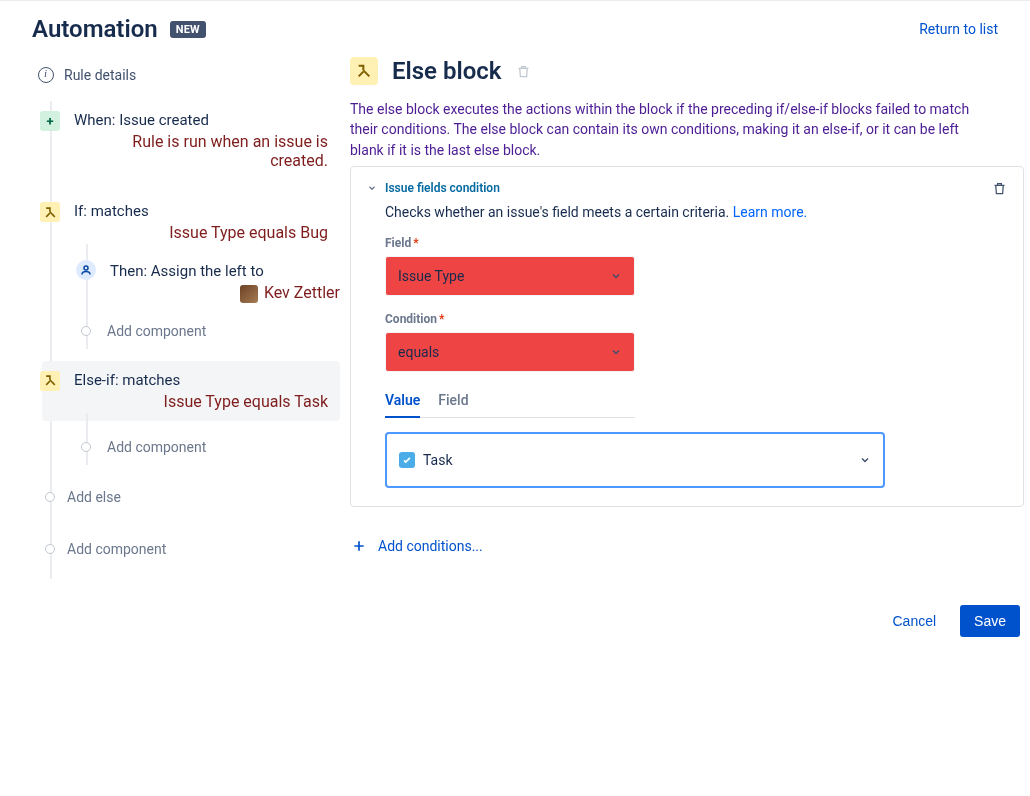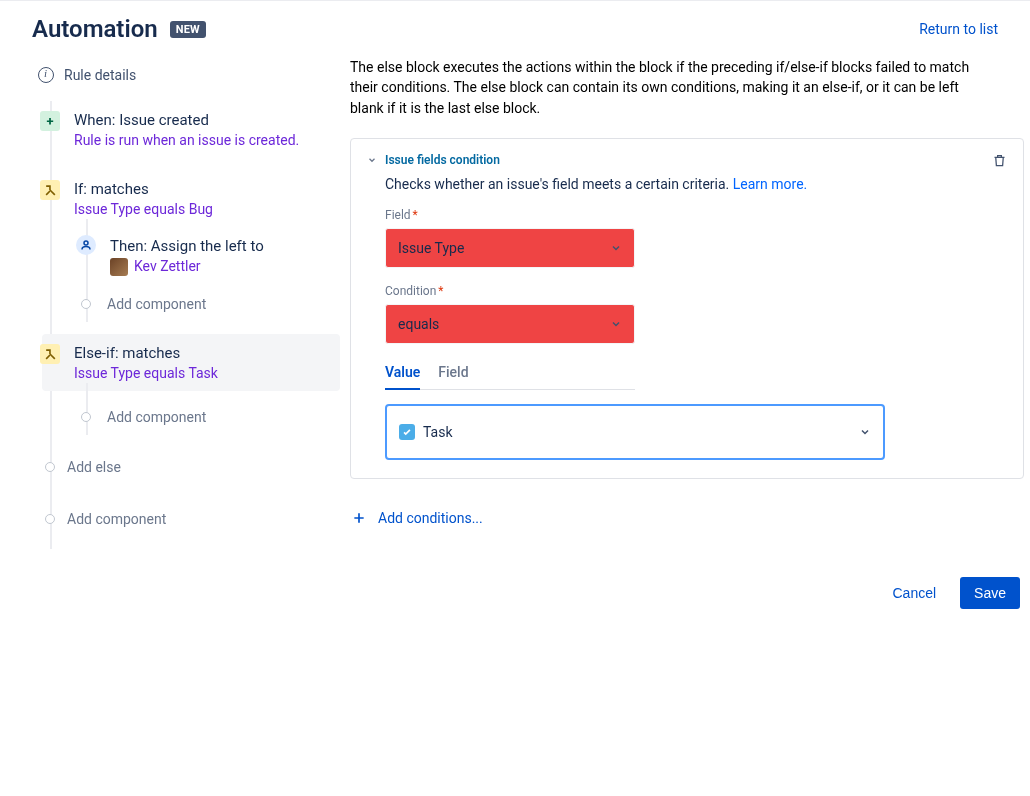--- a/index.html
+++ b/index.html
@@ -36,21 +36,21 @@
   .node-icon {
     position: absolute; left: -2px; top: 10px;
     width: 20px; height: 20px; border-radius: 3px;
     display: flex; align-items: center; justify-content: center;
     font-size: 13px; font-weight: 700;
   }
   .icon-plus { background: #d3f1df; color: #006644; }
   .icon-branch { background: #fff0b3; color: #7f5f01; }
   .icon-assign { background: #deebff; color: #0747a6; border-radius: 50%; }
   .node-title { font-weight: 400; font-size: 15px; color: #172b4d; margin-bottom: 3px; }
-  .node-sub { font-size: 14px; color: #6d28d9; }
+  .node-sub { font-size: 16px; color: #7f1d1d; text-align: right; }
   .subtree { margin-left: 36px; position: relative; }
   .subtree-line { position: absolute; left: 8px; top: -8px; bottom: 0; width: 2px; background: #ebecf0; }
   .sub-node { position: relative; padding: 10px 0 10px 32px; }
   .sub-node .node-icon { left: -2px; top: 8px; }
   .avatar { width: 18px; height: 18px; border-radius: 3px; background: linear-gradient(135deg,#6b4226,#a67c52); display:inline-block; vertical-align: middle; margin-right: 6px; }
   .add-comp { display: flex; align-items: center; gap: 12px; color: #6b778c; padding: 10px 0 10px 0; cursor: pointer; position: relative; }
   .add-comp .dot {
     width: 10px; height: 10px; border: 1.5px solid #c1c7d0; border-radius: 50%; background: #fff;
     margin-left: 3px; position: relative; z-index: 1;
   }
@@ -58,34 +58,34 @@
   .add-else-row { display: flex; align-items: center; gap: 12px; color: #6b778c; padding: 12px 0; cursor: pointer; }
   .add-else-row .dot { width: 10px; height: 10px; border: 1.5px solid #c1c7d0; border-radius: 50%; background:#fff; margin-left: 3px; position:relative; z-index:1; }
   
   .panel-header { display: flex; align-items: center; gap: 14px; margin-bottom: 14px; }
   .panel-icon {
     width: 28px; height: 28px; background: #fff0b3; border-radius: 4px;
     display: flex; align-items: center; justify-content: center; color: #7f5f01;
   }
   .panel-title { font-size: 24px; font-weight: 600; color: #172b4d; }
   .trash-light { color: #c1c7d0; cursor: pointer; }
-  .panel-desc { color: #000000; font-size: 14px; line-height: 1.45; margin-bottom: 20px; max-width: 640px; }
+  .panel-desc { color: #4c1d95; font-size: 14px; line-height: 1.45; margin-bottom: 6px; max-width: 640px; }
   .card {
     border: 1px solid #dfe1e6; border-radius: 4px; padding: 14px 16px 18px 16px;
     background: #fff;
   }
   .card-header { display: flex; align-items: center; justify-content: space-between; margin-bottom: 8px; }
   .card-header-left { display:flex; align-items:center; gap:8px; }
   .caret { color:#6b778c; font-size:11px; }
   .card-title { font-size: 12px; font-weight: 600; color: #0369a1; }
   .trash-dark { color:#42526e; cursor:pointer; }
   .card-body { padding-left: 18px; }
   .card-text { font-size: 14px; color:#172b4d; margin-bottom: 4px; }
   .learn-link { color:#0065ff; cursor:pointer; }
-  .form-label { font-size: 12px; color:#6b778c; font-weight: 400; margin-top: 16px; margin-bottom: 6px; display:block; }
+  .form-label { font-size: 12px; color:#6b778c; font-weight: 700; margin-top: 16px; margin-bottom: 6px; display:block; }
   .req { color:#de350b; margin-left:2px; }
   .select {
     width: 250px; height: 40px; background:#ef4444; border:1px solid #f4f5f7; border-radius:3px;
     display:flex; align-items:center; justify-content:space-between; padding:0 12px;
     color:#172b4d; font-size:14px; cursor:pointer;
   }
   .chev { color:#42526e; }
   .tabs { display:flex; gap:18px; border-bottom:1px solid #dfe1e6; margin-top: 20px; width: 250px; }
   .tab { padding: 0 0 8px 0; font-size:14px; color:#6b778c; font-weight:500; cursor:pointer; }
   .tab.active { color:#0052cc; border-bottom: 2px solid #0052cc; margin-bottom:-1px; font-weight:600; }
@@ -201,20 +201,35 @@
       </div>
 
       <div class="add-else-row" style="padding-top:24px;">
         <div class="dot"></div>
         <span>Add component</span>
       </div>
     </div>
   </div>
 
   <div class="right-col">
+    <div class="panel-header">
+      <div class="panel-icon">
+        <svg width="16" height="16" viewBox="0 0 24 24" fill="none" stroke="#7f5f01" stroke-width="3">
+          <path d="M4 4h7v7"></path>
+            <path d="M11 11l9 9"></path>
+            <path d="M4 20l7-7"></path>
+        </svg>
+      </div>
+      <div class="panel-title">Else block</div>
+      <span class="trash-light">
+        <svg width="15" height="15" viewBox="0 0 24 24" fill="none" stroke="#c1c7d0" stroke-width="2">
+          <path d="M4 7h16M9 7V4h6v3M6 7l1 13h10l1-13"></path>
+        </svg>
+      </span>
+    </div>
 
     <p class="panel-desc">The else block executes the actions within the block if the preceding if/else-if blocks failed to match their conditions. The else block can contain its own conditions, making it an else-if, or it can be left blank if it is the last else block.</p>
 
     <div class="card">
       <div class="card-header">
         <div class="card-header-left">
           <span class="caret">
             <svg width="10" height="10" viewBox="0 0 24 24" fill="none" stroke="#6b778c" stroke-width="3">
                 <path d="M6 9l6 6 6-6"></path>
               </svg>

